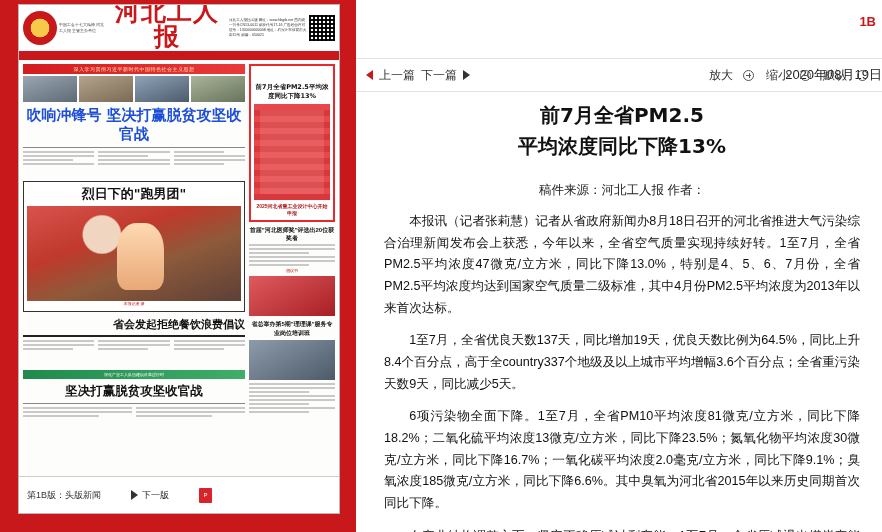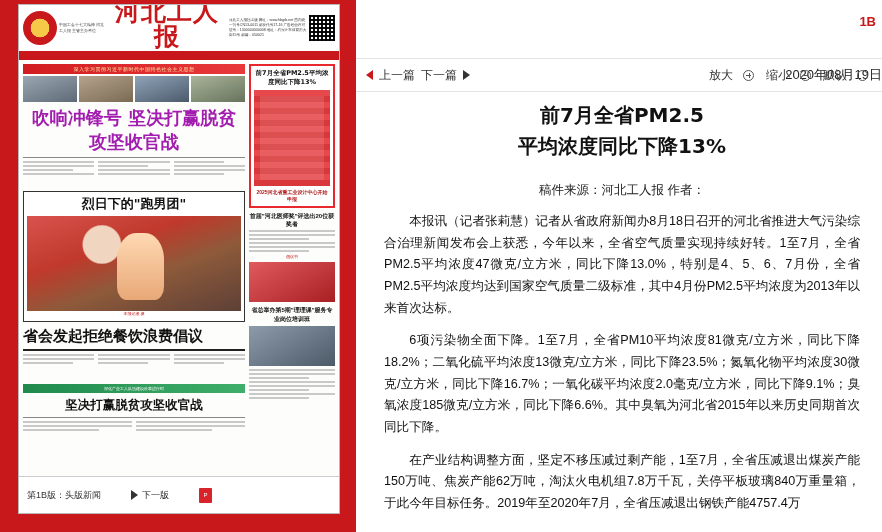--- a/index.html
+++ b/index.html
@@ -127,23 +127,23 @@
   .photo {
     height: 26px;
     flex: 1;
     background: linear-gradient(160deg,#9aa7b3,#5e6a75);
   }
   .photo.b { background: linear-gradient(160deg,#b5a38c,#7a6a54); }
   .photo.c { background: linear-gradient(160deg,#8fa3b8,#4c5b6b); }
   .photo.d { background: linear-gradient(160deg,#a9b49a,#68735c); }
 
   .headline-1 {
-    font-size: 18px;
-    font-weight: bold;
-    color: #a21caf;
+    font-size: 15px;
+    font-weight: bold;
+    color: #1d4ed8;
     text-align: center;
     letter-spacing: 0px;
     margin: 4px 0 3px 0;
     font-family: "DejaVu Sans", sans-serif;
   }
   .rule { height: 1px; background: #888; margin: 3px 0; }
   .rule.thick { height: 2px; background: #222; }
 
   .txtblock {
     font-size: 3.2px;
@@ -187,23 +187,23 @@
   }
   .feature-photo::after {
     content: "";
     position: absolute;
     left: 42%; top: 18%;
     width: 22%; height: 70%;
     background: linear-gradient(180deg,#ffd9b3,#e8a877);
     border-radius: 40% 40% 20% 20%;
   }
   .headline-2 {
-    font-size: 15px;
-    font-weight: bold;
-    text-align: left;
+    font-size: 11px;
+    font-weight: bold;
+    text-align: right;
     color: #111;
     margin: 5px 0 3px 0;
     font-family: "DejaVu Sans", sans-serif;
   }
   .headline-3 {
     font-size: 12.5px;
     font-weight: bold;
     text-align: center;
     color: #111;
     margin: 4px 0 3px 0;
@@ -230,20 +230,21 @@
     padding: 3px;
     background: #fff;
   }
   .side-hl-title {
     font-size: 6.5px;
     font-weight: bold;
     color: #111;
     line-height: 1.35;
     text-align: center;
     font-family: "DejaVu Sans", sans-serif;
+    margin-top: 14px;
   }
   .side-hl-img {
     margin-top: 3px;
     height: 96px;
     background: repeating-linear-gradient(180deg,#e6484b 0 6px,#d8383b 6px 12px);
     position: relative;
   }
   .side-hl-img::before {
     content: "";
     position: absolute; inset: 6px;
@@ -564,17 +565,18 @@
             <span class="circ plain"></span>
         </span>
       </div>
     </div>
 
     <div class="article">
       <div class="art-title">前7月全省PM2.5</div>
       <div class="art-title">平均浓度同比下降13%</div>
       <div class="art-meta">稿件来源：河北工人报  作者：</div>
       <p class="art-p">本报讯（记者张莉慧）记者从省政府新闻办8月18日召开的河北省推进大气污染综合治理新闻发布会上获悉，今年以来，全省空气质量实现持续好转。1至7月，全省PM2.5平均浓度47微克/立方米，同比下降13.0%，特别是4、5、6、7月份，全省PM2.5平均浓度均达到国家空气质量二级标准，其中4月份PM2.5平均浓度为2013年以来首次达标。</p>
+      <p class="art-p">1至7月，全省优良天数137天，同比增加19天，优良天数比例为64.5%，同比上升8.4个百分点，高于全country337个地级及以上城市平均增幅3.6个百分点；全省重污染天数9天，同比减少5天。</p>
       <p class="art-p">6项污染物全面下降。1至7月，全省PM10平均浓度81微克/立方米，同比下降18.2%；二氧化硫平均浓度13微克/立方米，同比下降23.5%；氮氧化物平均浓度30微克/立方米，同比下降16.7%；一氧化碳平均浓度2.0毫克/立方米，同比下降9.1%；臭氧浓度185微克/立方米，同比下降6.6%。其中臭氧为河北省2015年以来历史同期首次同比下降。</p>
       <p class="art-p">在产业结构调整方面，坚定不移压减过剩产能，1至7月，全省压减退出煤炭产能150万吨、焦炭产能62万吨，淘汰火电机组7.8万千瓦，关停平板玻璃840万重量箱，于此今年目标任务。2019年至2020年7月，全省压减退出钢铁产能4757.4万</p>
     </div>
   </div>
 </div>
 
 </body></html>

